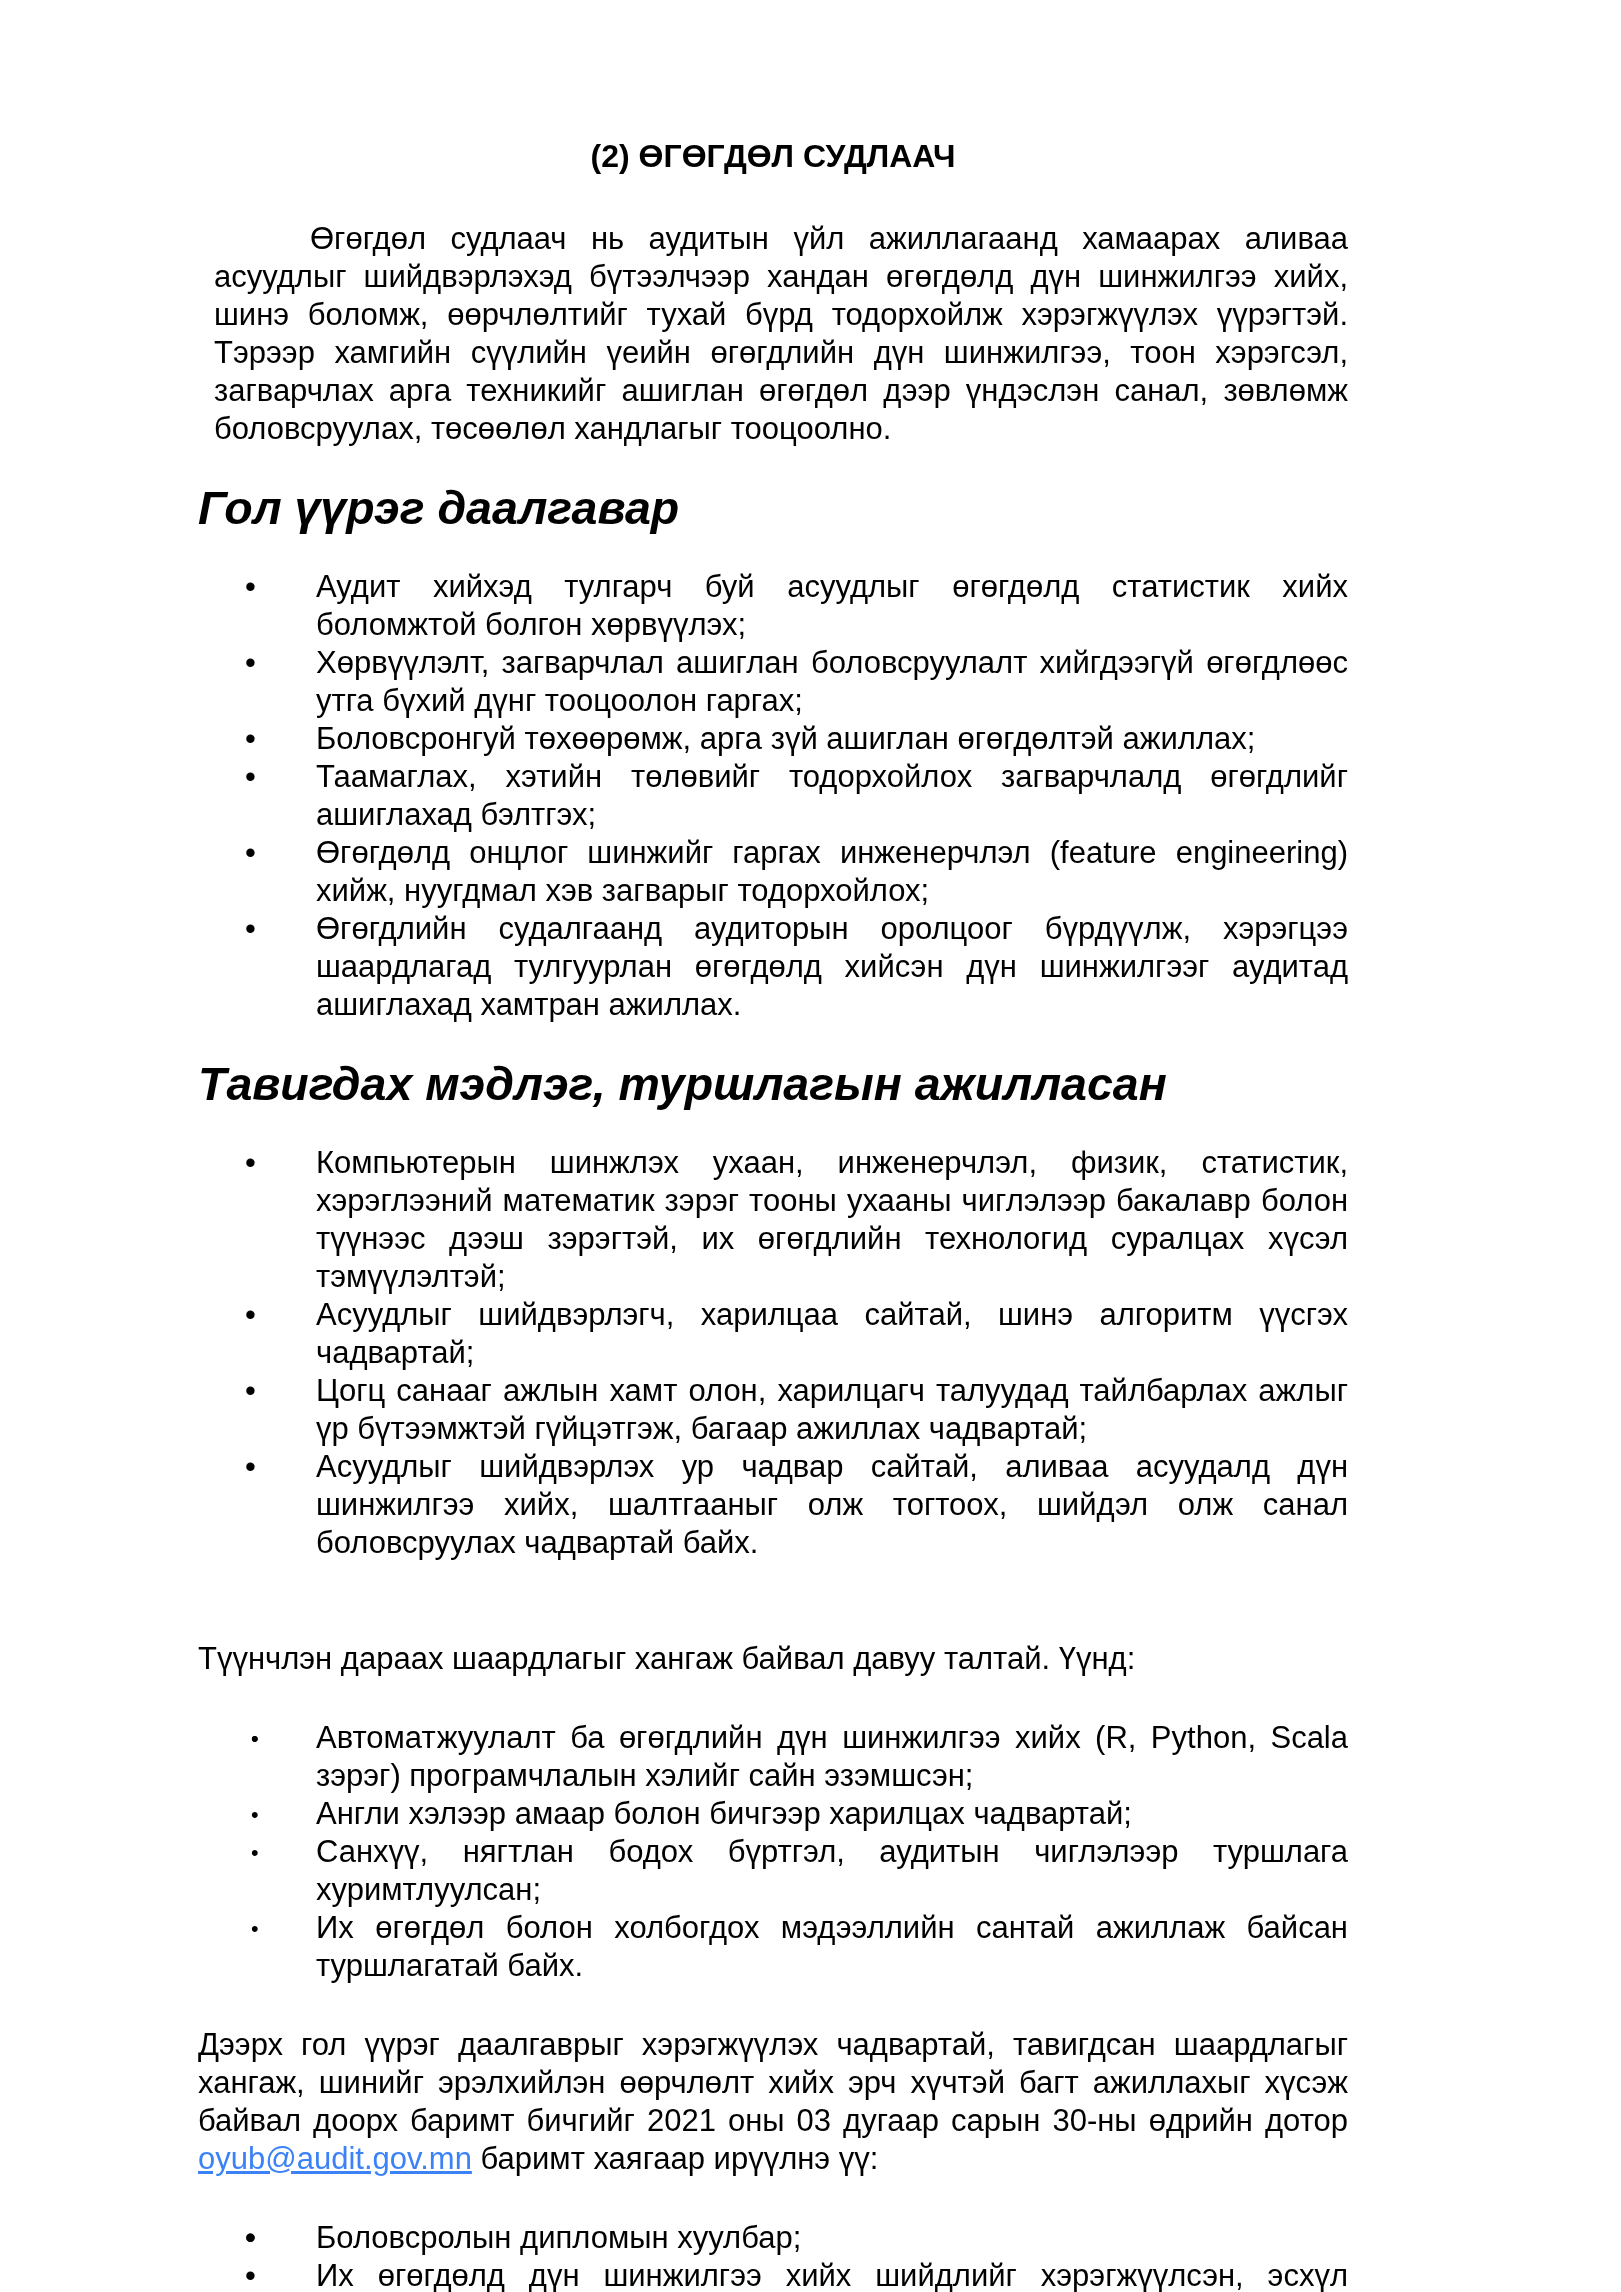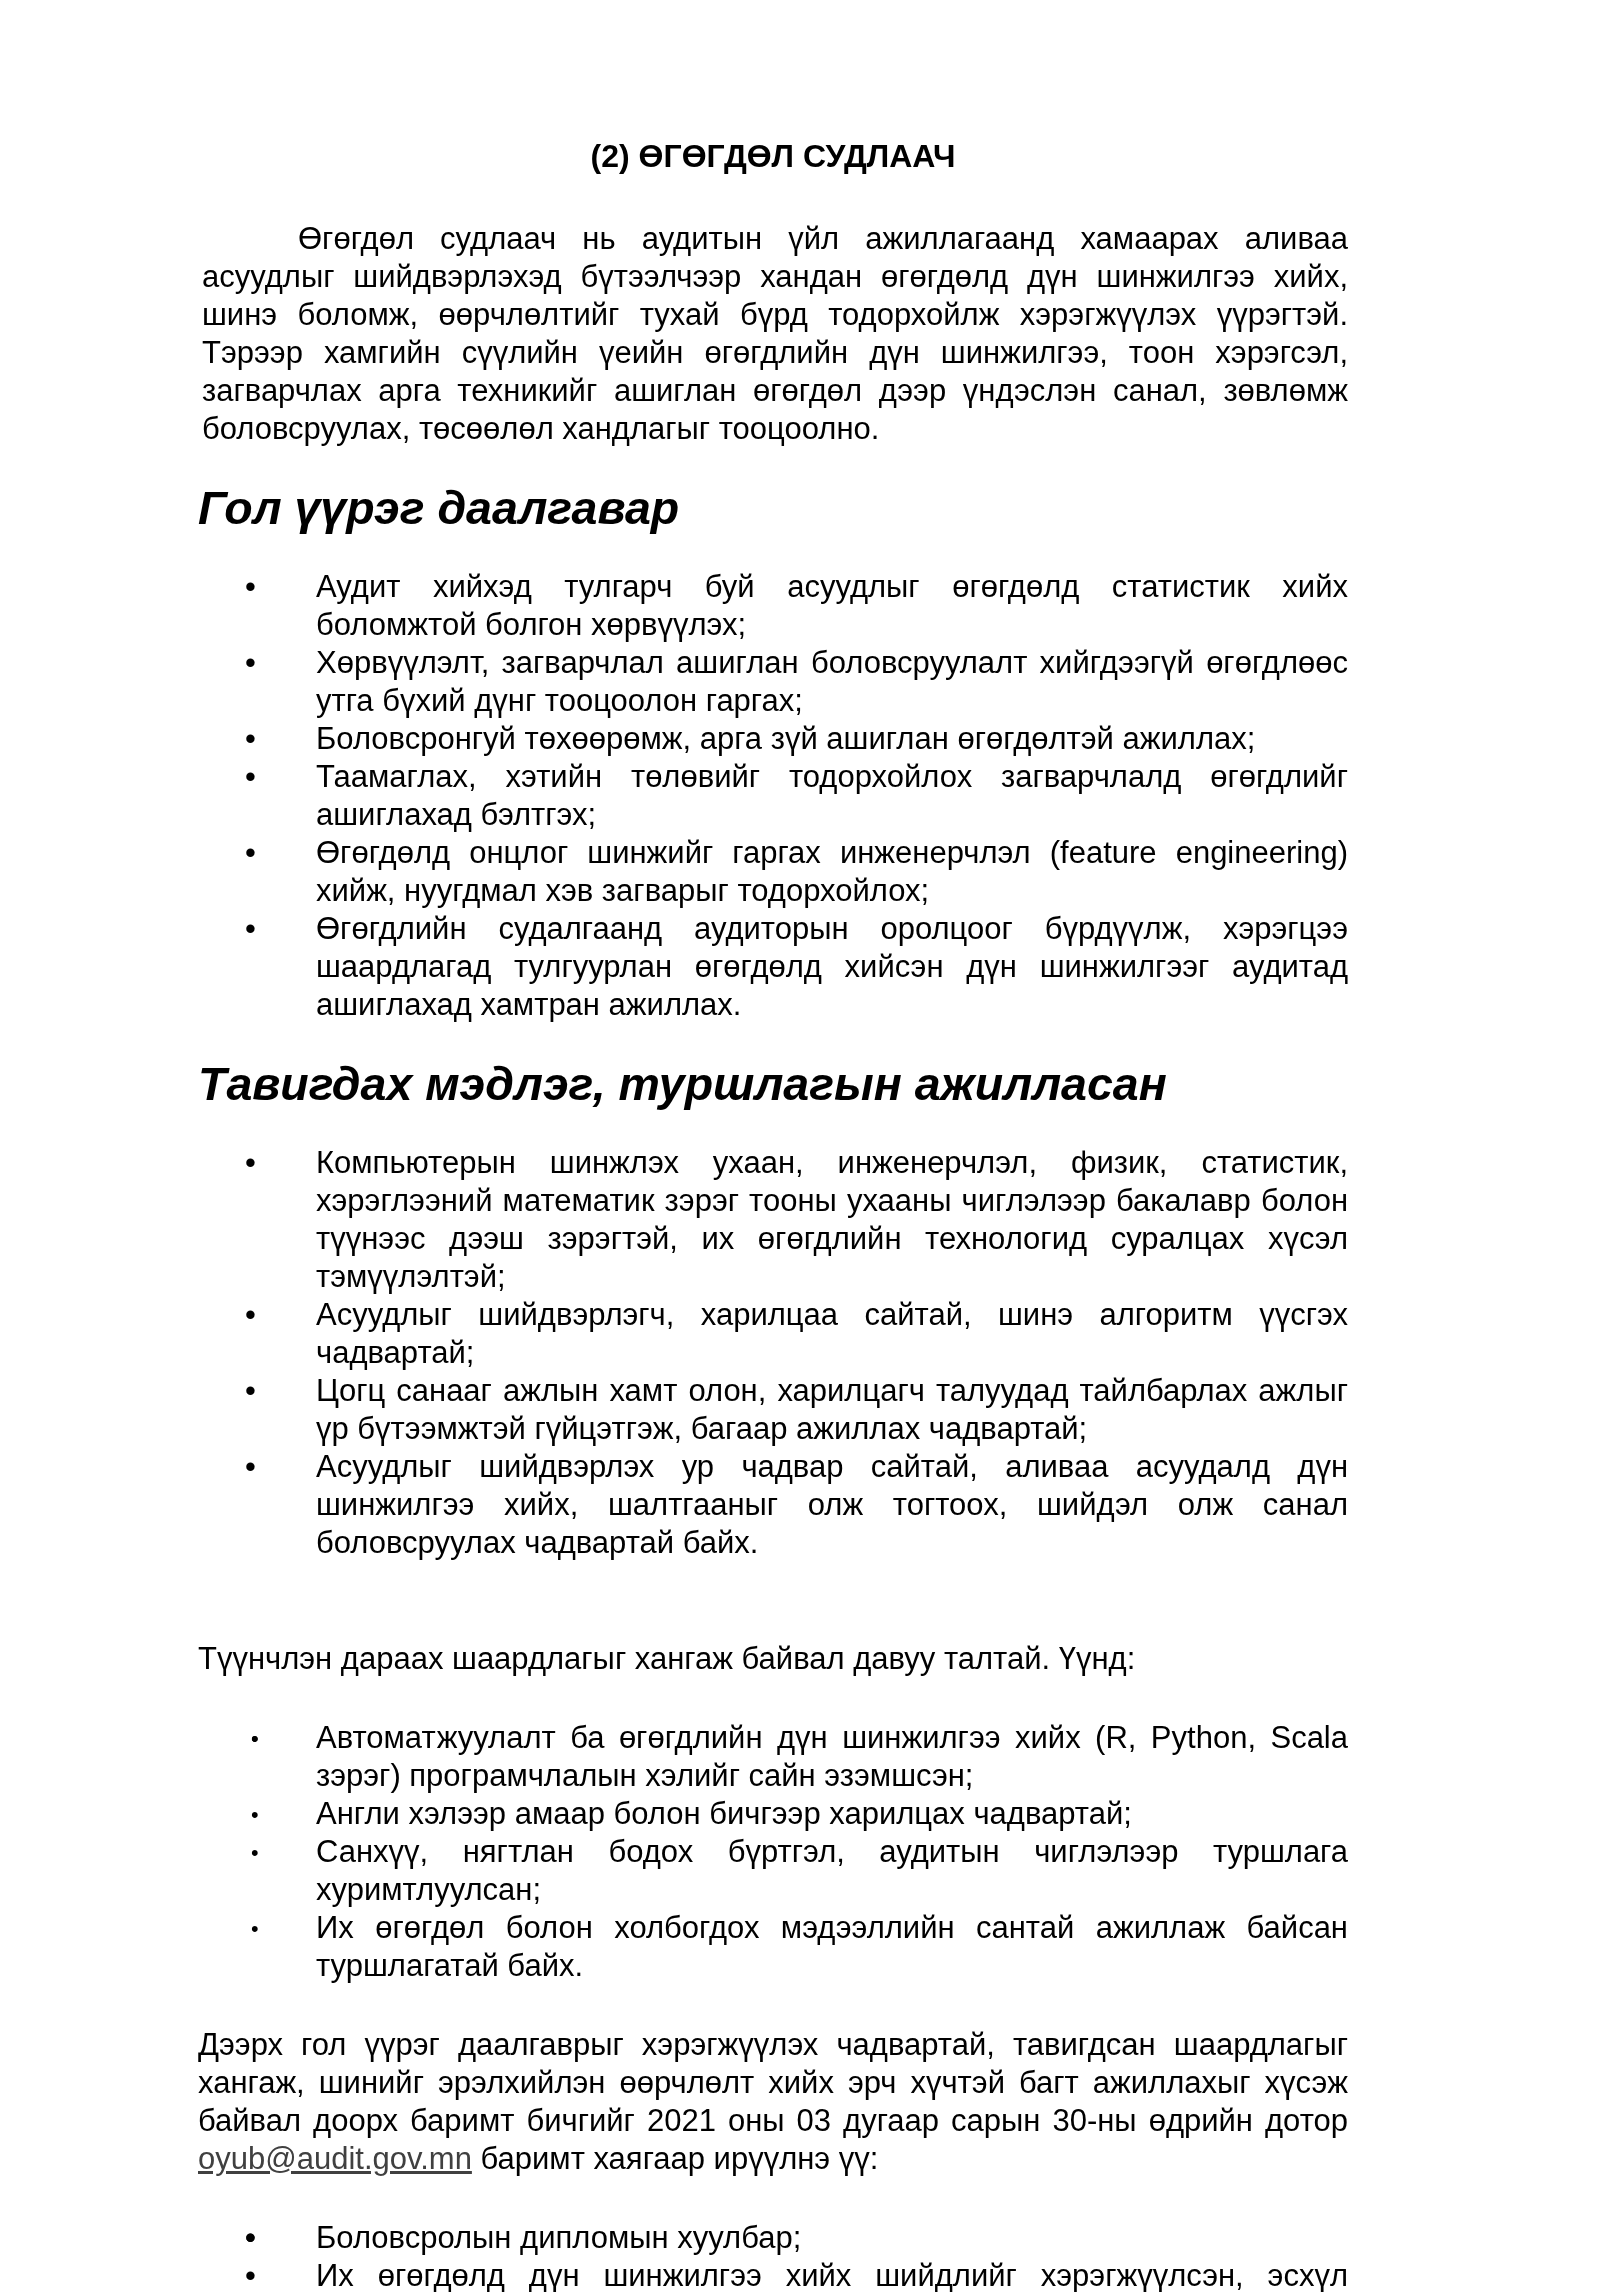--- a/index.html
+++ b/index.html
@@ -26,21 +26,21 @@
   }
   .doc-title {
     text-align: center;
     font-weight: bold;
     font-size: 32px;
     margin: 0 0 45px 0;
   }
   .intro-paragraph {
     text-align: justify;
     text-indent: 96px;
-    margin: 0 0 41px 4px;
+    margin: 0 0 41px 16px;
   }
   .section-heading {
     font-weight: bold;
     margin: 41px 0 41px 0;
     font-style: italic;
   }
   ul.bullet-list {
     list-style: none;
     margin: 41px 0 41px 0;
     padding: 0 0 0 118px;
@@ -60,21 +60,21 @@
     top: 1px;
   }
   .advantages-intro {
     margin: 78px 0 41px 0;
   }
   .application-paragraph {
     text-align: justify;
     margin: 41px 0 41px 0;
   }
   .email-link {
-    color: #404040;
+    color: #3b82f6;
   }
 </style>
 </head>
 <body>
 
 <div class="page">
 
   <h1 class="doc-title">(2) ӨГӨГДӨЛ СУДЛААЧ</h1>
 
   <p class="intro-paragraph">Өгөгдөл судлаач нь аудитын үйл ажиллагаанд хамаарах аливаа асуудлыг шийдвэрлэхэд бүтээлчээр хандан өгөгдөлд дүн шинжилгээ хийх, шинэ боломж, өөрчлөлтийг тухай бүрд тодорхойлж хэрэгжүүлэх үүрэгтэй. Тэрээр хамгийн сүүлийн үеийн өгөгдлийн дүн шинжилгээ, тоон хэрэгсэл, загварчлах арга техникийг ашиглан өгөгдөл дээр үндэслэн санал, зөвлөмж боловсруулах, төсөөлөл хандлагыг тооцоолно.</p>

